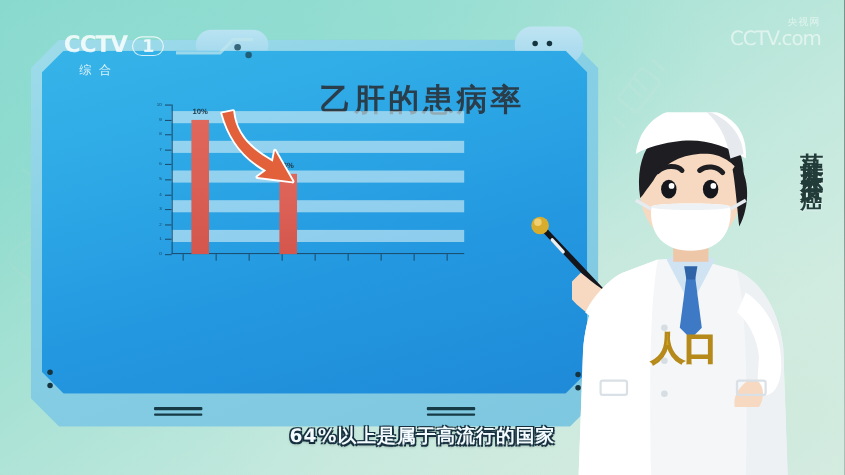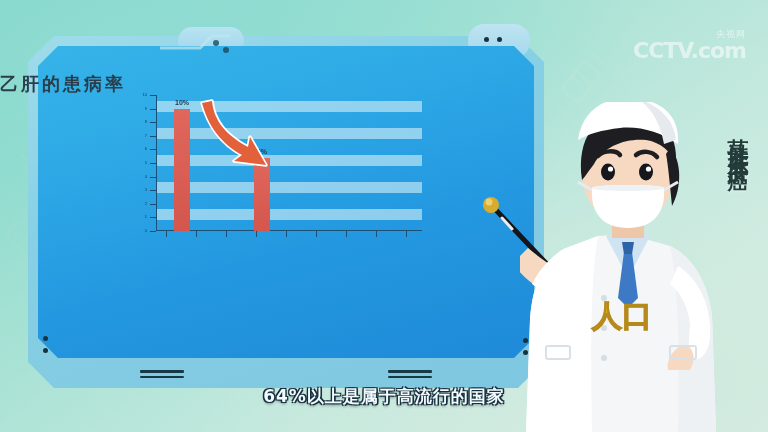--- a/index.html
+++ b/index.html
@@ -46,23 +46,23 @@
   .axis-x{position:absolute;left:26px;right:0;bottom:14px;height:1px;background:#1b4f73;}
   .ytick{position:absolute;left:20px;width:6px;height:1px;background:#1b4f73;}
   .ylab{position:absolute;right:100%;margin-right:3px;transform:translateY(-50%);
         font-size:4px;color:#12415f;white-space:nowrap;line-height:1;}
   .xtick{position:absolute;bottom:8px;width:1px;height:6px;background:#1b4f73;}
   .bar{position:absolute;bottom:14px;background:linear-gradient(180deg,#e0675c,#d4564d);}
   .barlab{position:absolute;transform:translateX(-50%);font-size:7px;color:#203a4a;
            font-weight:bold;white-space:nowrap;}
   
   #chart-title{
-    position:absolute;left:0;right:0;top:72px;
+    position:absolute;left:0;right:0;top:72px;text-align:center;
     font-family:"DejaVu Serif","Liberation Serif",serif;font-weight:bold;
-    font-size:18px;letter-spacing:3px;color:#2a3d4a;
+    font-size:28px;letter-spacing:3px;color:#2a3d4a;
   }
   
   #slogan{
     position:absolute;right:16px;top:122px;width:30px;
     writing-mode:vertical-rl;text-orientation:upright;
     font-family:"DejaVu Serif","Liberation Serif",serif;font-weight:bold;
     font-size:21px;letter-spacing:5px;color:#223c3a;
     text-shadow:0 1px 2px rgba(255,255,255,.55);
   }
   
@@ -74,22 +74,22 @@
                 1.4px 1.4px 0 #16303f,0 2px 3px rgba(0,0,0,.45);
   }
   
   #cctv-logo{position:absolute;left:58px;top:30px;width:120px;height:48px;}
   #cctv-logo .row1{font-family:"DejaVu Sans",sans-serif;font-weight:bold;font-size:21px;
                    color:rgba(255,255,255,.82);letter-spacing:-1px;line-height:1;}
   #cctv-logo .one{display:inline-block;border:1.6px solid rgba(255,255,255,.78);
                   border-radius:11px;padding:0 8px;margin-left:5px;font-size:16px;}
   #cctv-logo .row2{margin-top:5px;margin-left:14px;font-size:11px;letter-spacing:7px;
                    color:rgba(255,255,255,.86);font-family:"DejaVu Sans",sans-serif;}
-  #watermark{position:absolute;right:22px;top:30px;text-align:left;opacity:.55;}
-  #watermark .wm-main{font-family:"DejaVu Sans",sans-serif;font-weight:bold;font-size:22px;
+  #watermark{position:absolute;right:22px;top:16px;text-align:left;opacity:.55;}
+  #watermark .wm-main{font-family:"DejaVu Sans",sans-serif;font-weight:normal;font-size:18px;
                       color:#ffffff;letter-spacing:-1px;line-height:.95;}
   #watermark .wm-sub{font-size:9px;color:#ffffff;letter-spacing:1px;margin-top:-2px;
                      text-align:right;}
   
   #doctor{position:absolute;right:38px;bottom:0;width:210px;height:330px;}
   #pointer{position:absolute;left:472px;top:188px;width:108px;height:98px;}
 </style>
 </head>
 <body>
 
@@ -299,20 +299,26 @@
     <path d="M72 88 L58 80" stroke="#e6ebef" stroke-width="3" fill="none"></path>
     <path d="M144 88 L158 80" stroke="#e6ebef" stroke-width="3" fill="none"></path>
 
     <text x="72" y="224" font-family="DejaVu Serif, serif" font-size="30" font-weight="bold" fill="#d2a520" stroke="#b5891a" stroke-width="1.2" id="coat-text">人口</text>
   </svg>
 
   <div id="slogan">莫让肝炎变肝癌</div>
 
   <div id="subtitle">64%以上是属于高流行的国家</div>
 
+  <div id="cctv-logo">
+    <div class="row1">
+      <span>CCTV</span><span class="one">1</span>
+    </div>
+    <div class="row2">综合</div>
+  </div>
 
   <svg style="position:absolute;left:160px;top:34px;" width="70" height="34" viewBox="0 0 70 34">
     <path d="M0 14 L40 14 L52 2 L70 2" stroke="#bfe6ee" stroke-width="3" fill="none" opacity=".75"></path>
     <circle cx="56" cy="9" r="3" fill="#1a4a5c" opacity=".8"></circle>
     <circle cx="66" cy="16" r="3" fill="#1a4a5c" opacity=".8"></circle>
   </svg>
 
   <div id="watermark">
     <div class="wm-sub">央视网</div>
     <div class="wm-main">CCTV.com</div>

